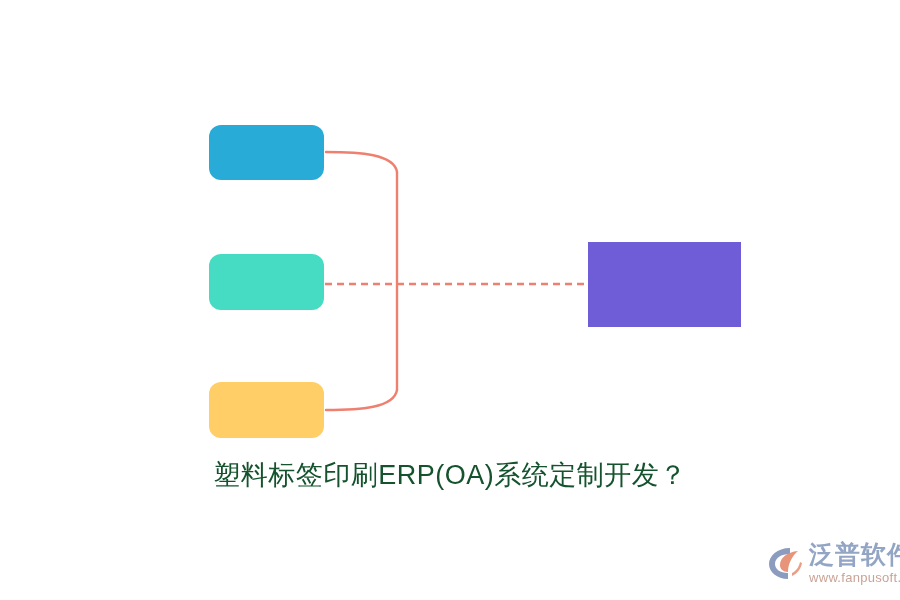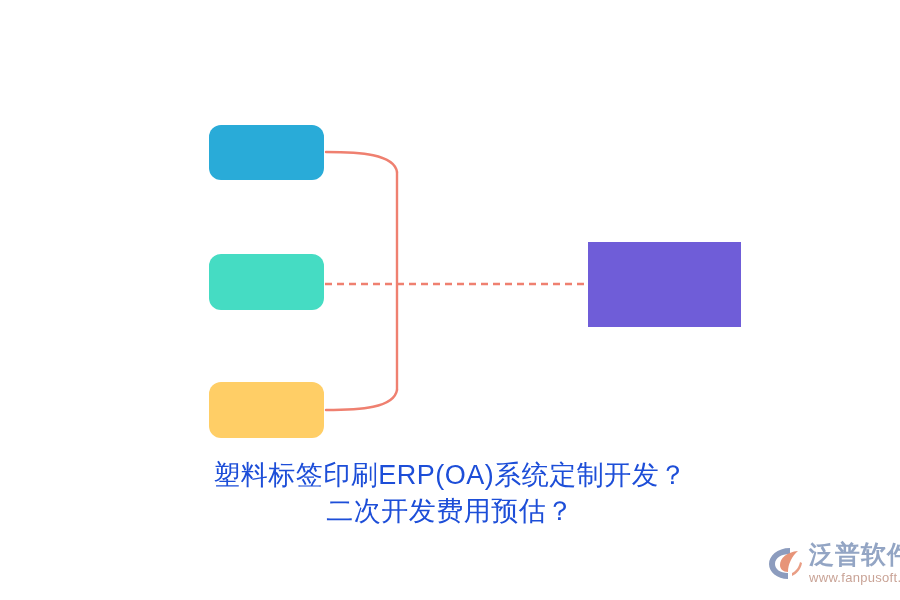--- a/index.html
+++ b/index.html
@@ -111,23 +111,22 @@
 
     <div class="node node-rounded" style="left:209px; top:125px; width:115px; height:55px; background:#29ABD8;"></div>
 
     <div class="node node-rounded" style="left:209px; top:254px; width:115px; height:56px; background:#45DCC3;"></div>
 
     <div class="node node-rounded" style="left:209px; top:382px; width:115px; height:56px; background:#FFCE66;"></div>
 
     <div class="node node-square" style="left:588px; top:242px; width:153px; height:85px; background:#6F5DD8;"></div>
   </div>
 
-  <div class="caption" style="top:458px; color:#1d4ed8;">
+  <div class="caption" style="top:458px; color:#14532d;">
     <span class="caption-line">塑料标签印刷ERP(OA)系统定制开发？</span>
-    <span class="caption-line">二次开发费用预估？</span>
   </div>
 
   <div class="watermark" style="left:768px; top:542px;">
 
     <span style="display:inline-block; width:36px; height:34px;">
       <svg width="36" height="34" viewBox="0 0 36 34" xmlns="http://www.w3.org/2000/svg">
 
         <path d="M 22 2 C 9 2 1 10 1 18 C 1 26 9 33 20 33 L 20 27
                  C 12 27 7 23 7 18 C 7 12 13 8 22 8 Z" fill="#8C9CBE"></path>
 

